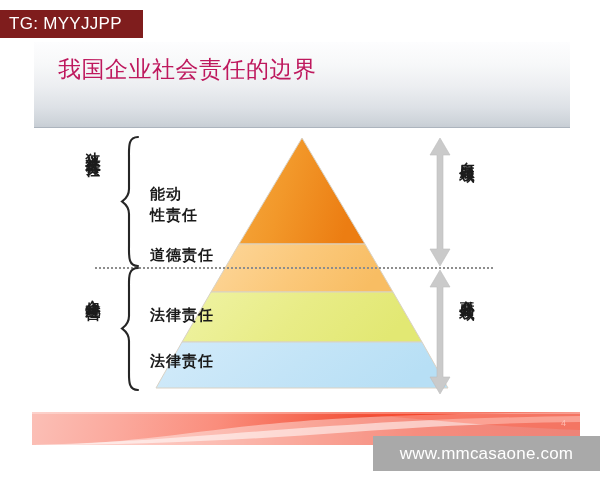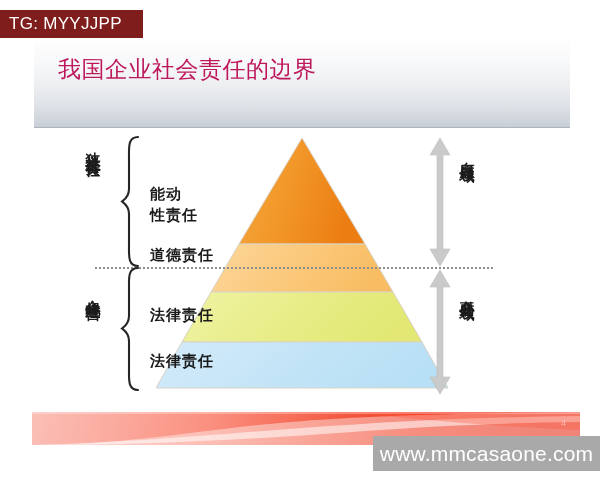--- a/index.html
+++ b/index.html
@@ -217,21 +217,21 @@
 
   
   #watermark {
     position: absolute;
     left: 373px;
     top: 436px;
     width: 227px;
     height: 35px;
     background: #a9a9a9;
     color: #ffffff;
-    font-size: 21px;
+    font-size: 17px;
     line-height: 35px;
     text-align: center;
     letter-spacing: 0.2px;
     white-space: nowrap;
     z-index: 45;
   }
 </style>
 </head>
 <body>
 

